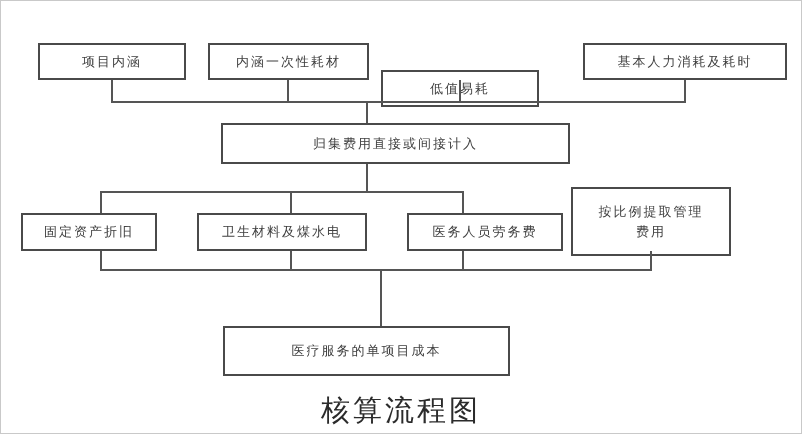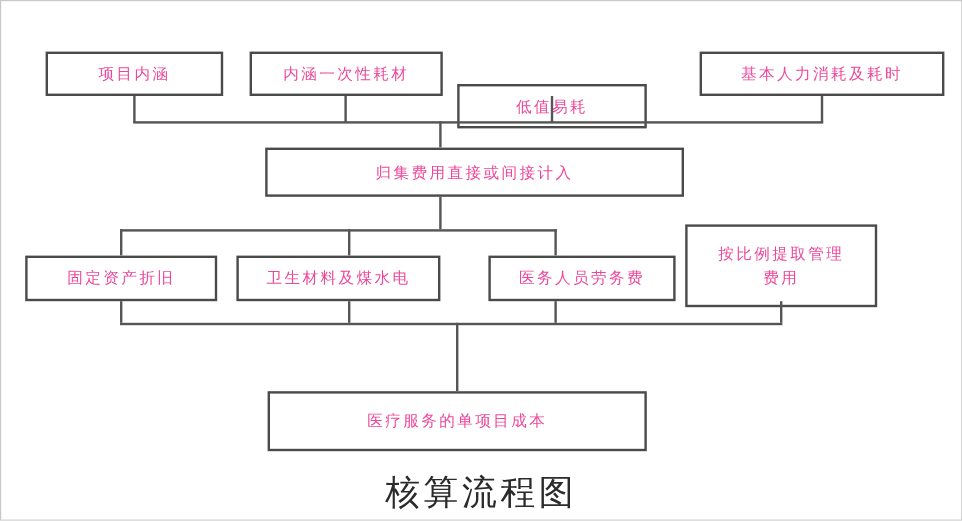--- a/index.html
+++ b/index.html
@@ -23,21 +23,21 @@
     border: 2px solid #4a4a4a;
     background: #ffffff;
     display: flex;
     flex-direction: column;
     align-items: center;
     justify-content: center;
     text-align: right;
     font-size: 13px;
     line-height: 1.5;
     letter-spacing: 2px;
-    color: #ec4899;
+    color: #404040;
   }
   .vline {
     position: absolute;
     width: 2px;
     background: #555555;
   }
   .hline {
     position: absolute;
     height: 2px;
     background: #555555;
@@ -81,21 +81,21 @@
   <div class="node" style="left:220px; top:122px; width:349px; height:41px;">
     <span>归集费用直接或间接计入</span>
   </div>
 
   <div class="vline" style="left:365px; top:163px; height:27px;"></div>
   <div class="hline" style="left:99px; top:190px; width:364px;"></div>
   <div class="vline" style="left:99px; top:190px; height:22px;"></div>
   <div class="vline" style="left:289px; top:190px; height:22px;"></div>
   <div class="vline" style="left:461px; top:190px; height:22px;"></div>
 
-  <div class="node" style="left:20px; top:212px; width:160px; height:38px;">
+  <div class="node" style="left:20px; top:212px; width:136px; height:38px;">
     <span>固定资产折旧</span>
   </div>
   <div class="node" style="left:196px; top:212px; width:170px; height:38px;">
     <span>卫生材料及煤水电</span>
   </div>
   <div class="node" style="left:406px; top:212px; width:156px; height:38px;">
     <span>医务人员劳务费</span>
   </div>
 
   <div class="node" style="left:570px; top:186px; width:160px; height:69px;">
@@ -103,19 +103,19 @@
     <span>费用</span>
   </div>
 
   <div class="vline" style="left:99px; top:250px; height:18px;"></div>
   <div class="vline" style="left:289px; top:250px; height:18px;"></div>
   <div class="vline" style="left:461px; top:250px; height:18px;"></div>
   <div class="vline" style="left:649px; top:250px; height:18px;"></div>
   <div class="hline" style="left:99px; top:268px; width:552px;"></div>
   <div class="vline" style="left:379px; top:268px; height:57px;"></div>
 
-  <div class="node" style="left:222px; top:325px; width:316px; height:50px;">
+  <div class="node" style="left:222px; top:325px; width:287px; height:50px;">
     <span>医疗服务的单项目成本</span>
   </div>
 
   <div class="caption">核算流程图</div>
 
 </div>
 
 </body></html>

